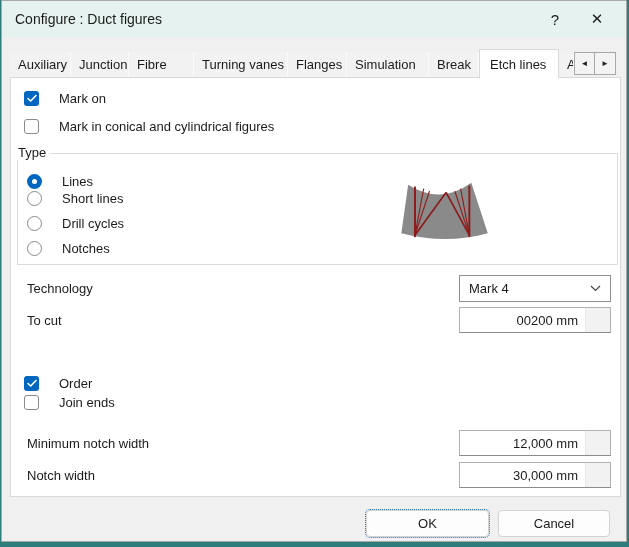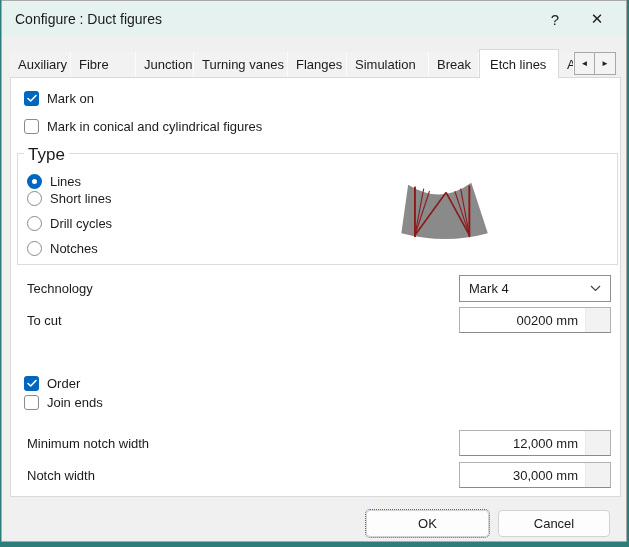--- a/index.html
+++ b/index.html
@@ -24,33 +24,33 @@
   .tab.active { position:relative; top:-3px; height:29px; background:#fff;
                 border:1px solid #d9d9d9; border-bottom:none; padding-left:10px; z-index:4; }
   .tab-arrow { width:21px; height:23px; margin-top:1px; background:#f3f3f3; border:1px solid #a8a8a8;
                display:flex; align-items:center; justify-content:center; font-size:8px; color:#222; }
   .tab-arrow + .tab-arrow { border-left:none; }
 
   
   .page { position:absolute; left:8px; top:76px; width:611px; height:420px;
           background:#fff; border:1px solid #d9d9d9; z-index:2; }
 
-  .row { position:absolute; display:flex; align-items:center; gap:8px; height:17px; }
+  .row { position:absolute; display:flex; align-items:center; gap:20px; height:17px; }
   .lbl { font-size:13px; }
 
   .checkbox { width:15px; height:15px; border-radius:3px; flex:0 0 15px; }
   .checkbox.checked { background:#0067c0; display:flex; align-items:center; justify-content:center; }
   .checkbox.unchecked { background:#fff; border:1px solid #8a8a8a; }
 
   .radio { width:15px; height:15px; border-radius:50%; flex:0 0 15px; background:#fff; }
   .radio.selected { border:5px solid #0067c0; }
   .radio.unselected { border:1px solid #8a8a8a; }
 
   .group { position:absolute; left:6px; top:75px; width:601px; height:112px; border:1px solid #dcdcdc; }
-  .group-title { position:absolute; left:13px; top:67px; background:#fff; padding:0 4px; font-size:17px; }
+  .group-title { position:absolute; left:3px; top:67px; background:#fff; padding:0 4px; font-size:13px; }
 
   .figure { position:absolute; left:381px; top:95px; width:110px; height:68px; }
 
   .field-label { position:absolute; left:16px; font-size:13px; }
 
   .combo { position:absolute; left:448px; top:197px; width:152px; height:27px; background:#fff;
            border:1px solid #8f8f8f; display:flex; align-items:center; padding:12px 9px; }
   .combo .val { flex:1; font-size:13px; }
 
   .spin { position:absolute; left:448px; width:152px; height:26px; background:#fff;
@@ -70,22 +70,22 @@
 <div class="dialog">
 
   <div class="titlebar" style="background: rgb(229, 242, 239);">
     <div class="title">Configure : Duct figures</div>
     <div class="tb-btn">?</div>
     <div class="tb-btn close">✕</div>
   </div>
 
   <div class="tabs">
     <div class="tab" style="width:61px">Auxiliary</div>
+    <div class="tab" style="width:58px">Junction</div>
     <div class="tab" style="width:65px">Fibre</div>
-    <div class="tab" style="width:58px">Junction</div>
     <div class="tab" style="width:94px">Turning vanes</div>
     <div class="tab" style="width:59px">Flanges</div>
     <div class="tab" style="width:82px">Simulation</div>
     <div class="tab" style="width:50px">Break</div>
     <div class="tab active" style="width:80px">Etch lines</div>
     <div class="tab" style="width:15px">A</div>
     <div class="tab-arrow">◄</div>
     <div class="tab-arrow">►</div>
   </div>
 

